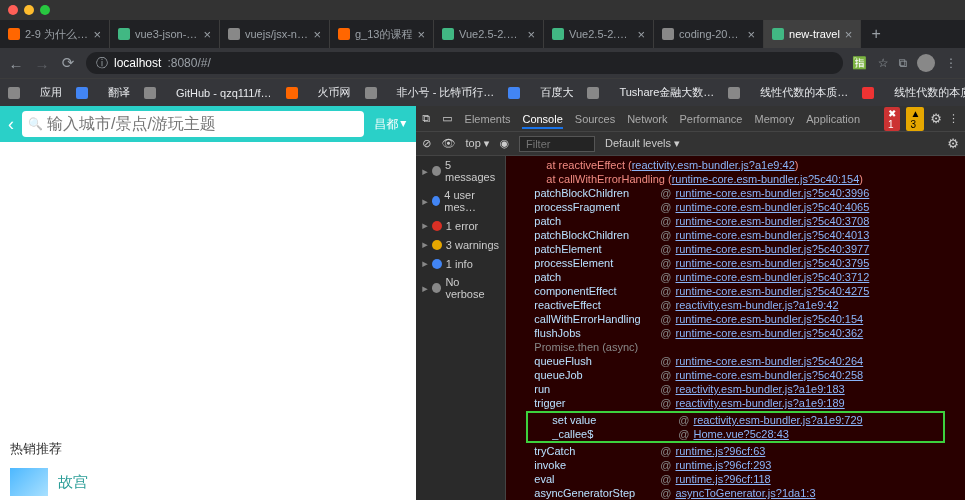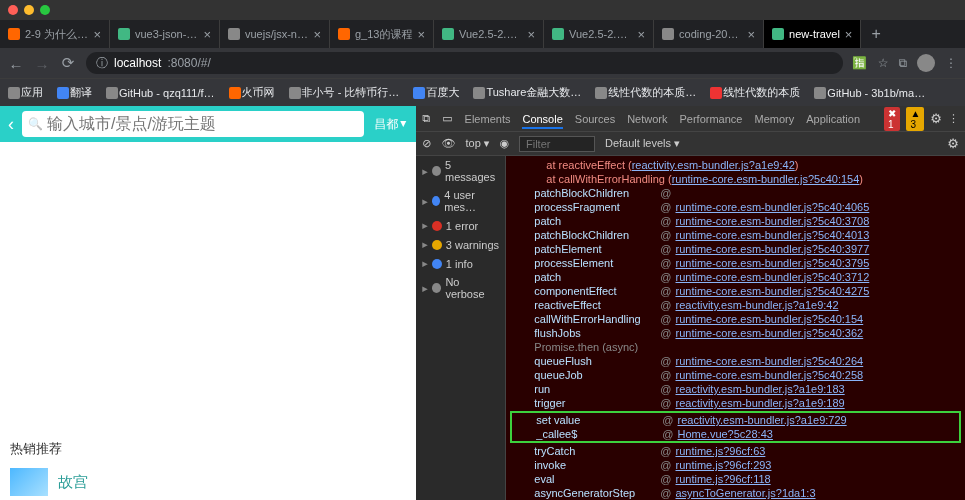--- a/index.html
+++ b/index.html
@@ -1,31 +1,31 @@
 <!DOCTYPE html>
 <html><head>
 <meta charset="utf-8">
 <style>
 *{margin:0;padding:0;box-sizing:border-box;font-family:-apple-system,BlinkMacSystemFont,"Segoe UI",Arial,sans-serif}
 body{background:#fff;width:965px;height:500px;overflow:hidden;font-size:12px}
 .titlebar{height:20px;background:#333;display:flex;align-items:center;padding:0 8px;gap:6px}
 .tl{width:10px;height:10px;border-radius:50%}
 .tabstrip{height:28px;background:#202124;display:flex;align-items:center}
 .tab{height:28px;display:flex;align-items:center;padding:0 8px;gap:5px;color:#9aa0a6;font-size:11px;border-right:1px solid #3c3c3c;max-width:110px;min-width:90px}
-.tab.active{background:#000000;color:#fff}
+.tab.active{background:#404040;color:#fff}
 .tab .fav{width:12px;height:12px;flex-shrink:0}
 .tab .title{white-space:nowrap;overflow:hidden;text-overflow:ellipsis;flex:1}
 .tab .close{color:#9aa0a6;font-size:13px;flex-shrink:0}
 .tabadd{color:#9aa0a6;padding:0 10px;font-size:16px}
 .addrbar{height:30px;background:#35363a;display:flex;align-items:center;padding:0 8px;gap:10px;color:#9aa0a6}
 .navbtn{width:16px;text-align:center;font-size:15px}
 .urlbox{flex:1;height:22px;background:#202124;border-radius:11px;display:flex;align-items:center;padding:0 10px;gap:6px;color:#9aa0a6;font-size:12px}
 .urlbox .host{color:#fff}
 .bkbar{height:28px;background:#35363a;display:flex;align-items:center;padding:0 8px;gap:14px;color:#e8eaed;font-size:11px;border-top:1px solid #3c3c3c}
-.bk{display:flex;align-items:center;gap:1px;white-space:nowrap}
+.bk{display:flex;align-items:center;gap:20px;white-space:nowrap}
 .bk .ic{width:12px;height:12px}
 .content{display:flex;height:calc(500px - 106px)}
 .page{width:425px;background:#fff;position:relative}
 .page-header{height:36px;background:#2ad0c8;display:flex;align-items:center;padding:0 4px;gap:4px}
 .ph-back{color:#fff;font-size:18px;padding:0 4px}
 .searchbox{flex:1;height:26px;background:#fff;border-radius:4px;display:flex;align-items:center;padding:0 6px;gap:4px}
 .searchbox input{border:none;outline:none;flex:1;font-size:16px;color:#999}
 .city-sel{color:#fff;font-size:12px;padding:0 6px;display:flex;align-items:flex-start;gap:2px}
 .hot{position:absolute;bottom:0;left:0;right:0}
 .hot-title{font-size:13px;color:#333;padding:6px 10px}
@@ -46,21 +46,21 @@
 .sidebar{width:90px;background:#2a2a2a;border-right:1px solid #444;font-size:11px}
 .sb-row{display:flex;align-items:center;gap:4px;padding:3px 6px;color:#ccc}
 .sb-ic{width:10px;height:10px;border-radius:50%}
 .console-out{flex:1;overflow:auto;padding:2px 4px;background:#290000}
 .ln{display:flex;padding:1px 0;white-space:nowrap}
 .ln .fn{width:150px;color:#b8e0ff;padding-left:24px}
 .ln .at{color:#888;margin-right:4px}
 .ln .lk{color:#8ab4f8;text-decoration:underline}
 .ln.red .fn,.ln.red{color:#f28b82}
 .ln.async{color:#888;padding-left:24px}
-.hl{border:2px solid #3dd13d;margin:1px 0}
+.hl{border:2px solid #3dd13d;margin:1px 16px}
 .gear{font-size:13px}
 </style>
 </head>
 <body>
 
 <div class="titlebar">
   <div class="tl" style="background:#ff5f57"></div>
   <div class="tl" style="background:#febc2e"></div>
   <div class="tl" style="background:#28c840"></div>
 </div>
@@ -247,20 +247,21 @@
       <div class="console-out" id="conout">
           <div class="ln red">
             <span style="padding-left:36px">at reactiveEffect (<span class="lk">reactivity.esm-bundler.js?a1e9:42</span>)</span>
           </div>
           <div class="ln red">
             <span style="padding-left:36px">at callWithErrorHandling (<span class="lk">runtime-core.esm-bundler.js?5c40:154</span>)</span>
           </div>
           <div class="ln ">
             <span class="fn">patchBlockChildren</span>
             <span class="at">@</span>
+            <span class="lk">runtime-core.esm-bundler.js?5c40:3996</span>
           </div>
           <div class="ln ">
             <span class="fn">processFragment</span>
             <span class="at">@</span>
             <span class="lk">runtime-core.esm-bundler.js?5c40:4065</span>
           </div>
           <div class="ln ">
             <span class="fn">patch</span>
             <span class="at">@</span>
             <span class="lk">runtime-core.esm-bundler.js?5c40:3708</span>

